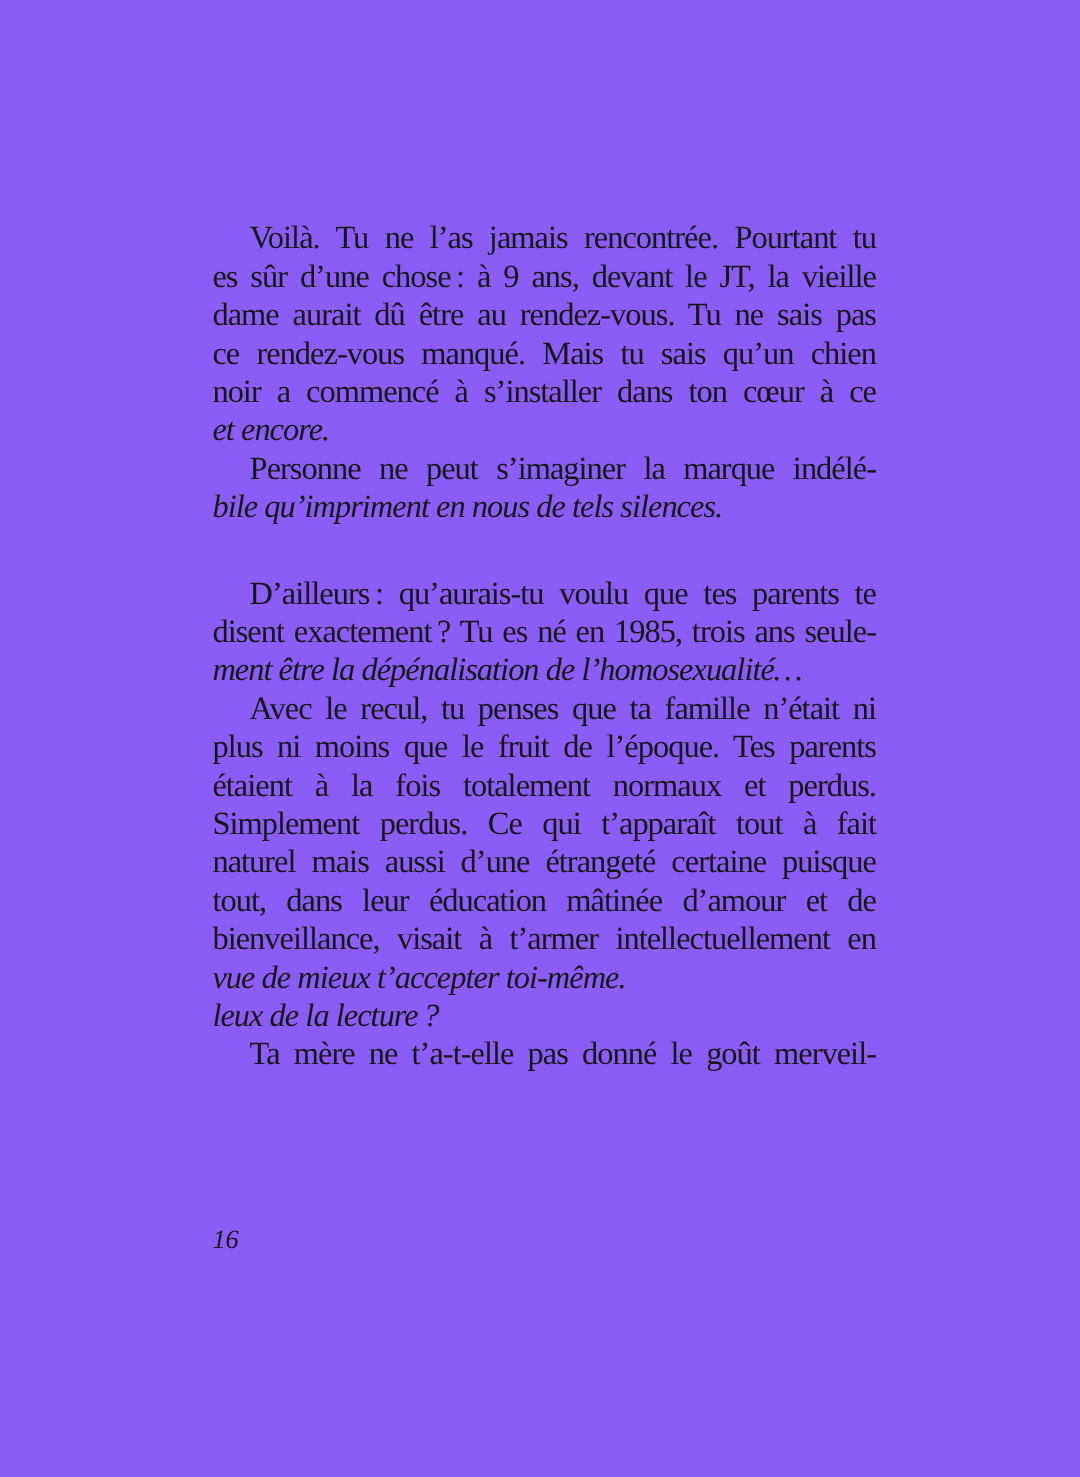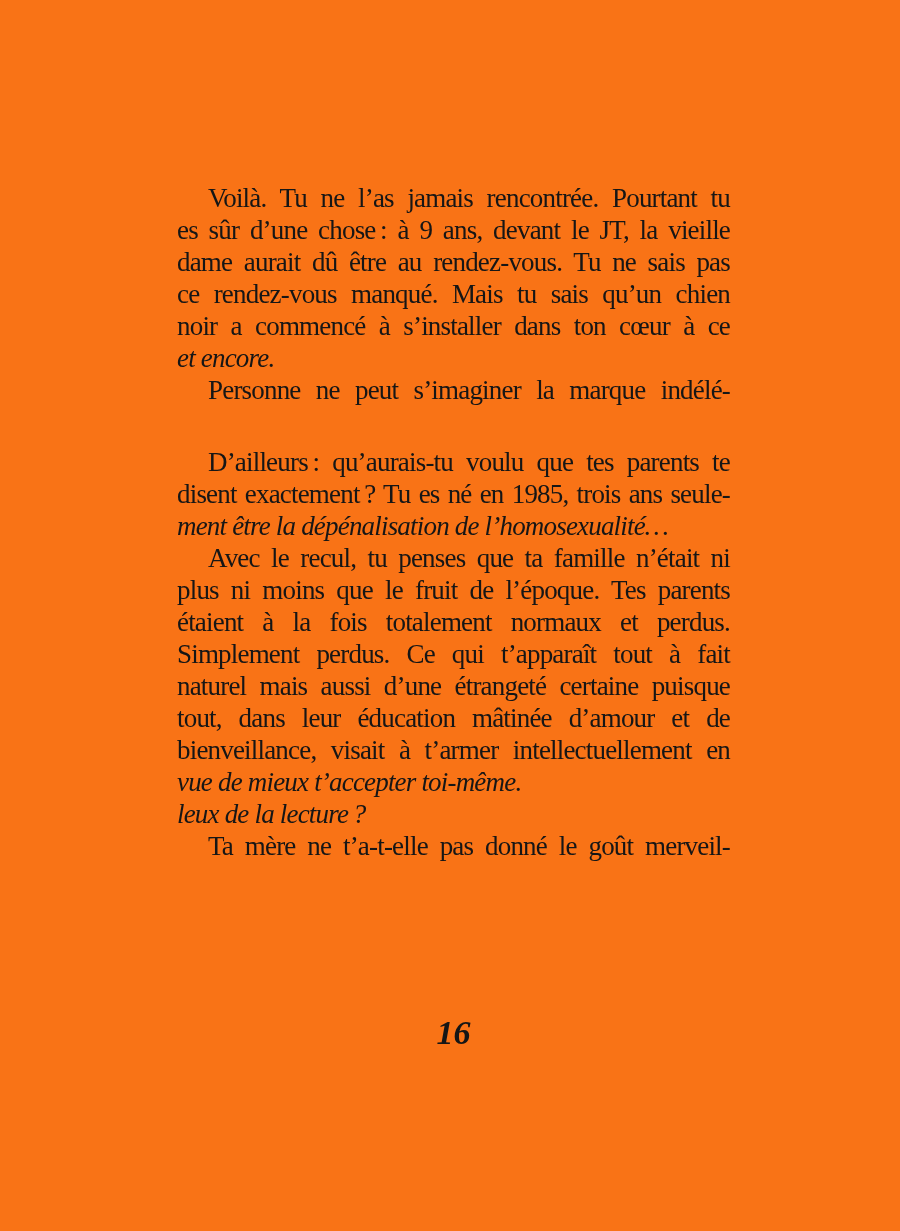--- a/index.html
+++ b/index.html
@@ -10,21 +10,21 @@
   body {
     width: 900px;
     height: 1231px;
     background: #ffffff;
     overflow: hidden;
   }
   .page {
     position: relative;
     width: 900px;
     height: 1231px;
-    background: #f97316;
+    background: #8b5cf6;
     color: #161616;
     font-family: "Liberation Serif", "DejaVu Serif", serif;
   }
   .text-block {
     position: absolute;
     left: 177px;
     top: 182px;
     width: 553px;
     font-size: 27px;
     line-height: 32px;
@@ -36,43 +36,44 @@
     text-align: justify;
     text-align-last: justify;
   }
   .line.last { text-align-last: left; font-style: italic; }
   .line.first { text-indent: 31px; }
   .folio {
     position: absolute;
     left: 177px;
     top: 1017px;
     width: 553px;
-    text-align: center;
-    font-size: 34px;
+    text-align: left;
+    font-size: 22px;
     line-height: 32px;
-    font-weight: 700;
+    font-weight: 400;
     font-style: italic;
     color: #161616;
   }
 </style>
 </head>
 <body>
 
 <div class="page">
   <main class="text-block" id="text-column">
       <div class="para">
         <div class="line first">Voilà. Tu ne l’as jamais rencontrée. Pourtant tu</div>
         <div class="line">es sûr d’une chose : à 9 ans, devant le JT, la vieille</div>
         <div class="line">dame aurait dû être au rendez-vous. Tu ne sais pas</div>
         <div class="line">ce rendez-vous manqué. Mais tu sais qu’un chien</div>
         <div class="line">noir a commencé à s’installer dans ton cœur à ce</div>
         <div class="line last">et encore.</div>
       </div>
       <div class="para">
         <div class="line first">Personne ne peut s’imaginer la marque indélé-</div>
+        <div class="line last">bile qu’impriment en nous de tels silences.</div>
       </div>
       <div class="para gap">
         <div class="line first">D’ailleurs : qu’aurais-tu voulu que tes parents te</div>
         <div class="line">disent exactement ? Tu es né en 1985, trois ans seule-</div>
         <div class="line last">ment être la dépénalisation de l’homosexualité…</div>
       </div>
       <div class="para">
         <div class="line first">Avec le recul, tu penses que ta famille n’était ni</div>
         <div class="line">plus ni moins que le fruit de l’époque. Tes parents</div>
         <div class="line">étaient à la fois totalement normaux et perdus.</div>

